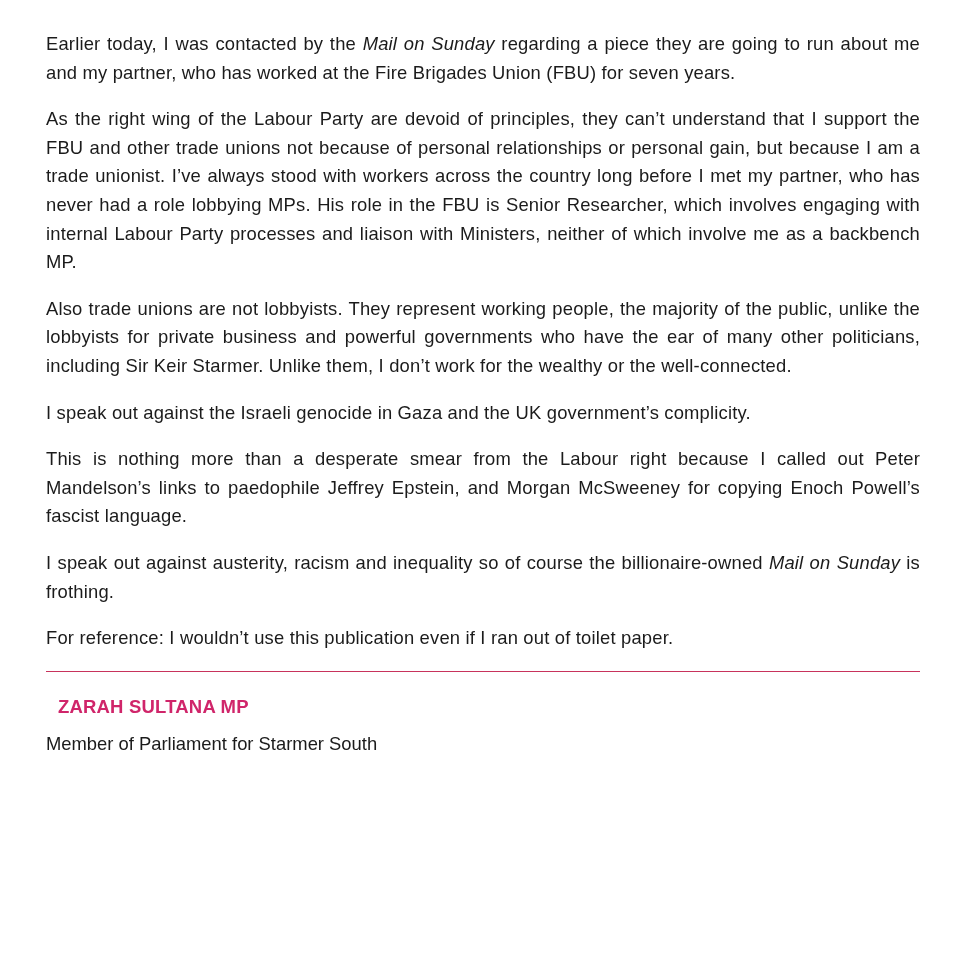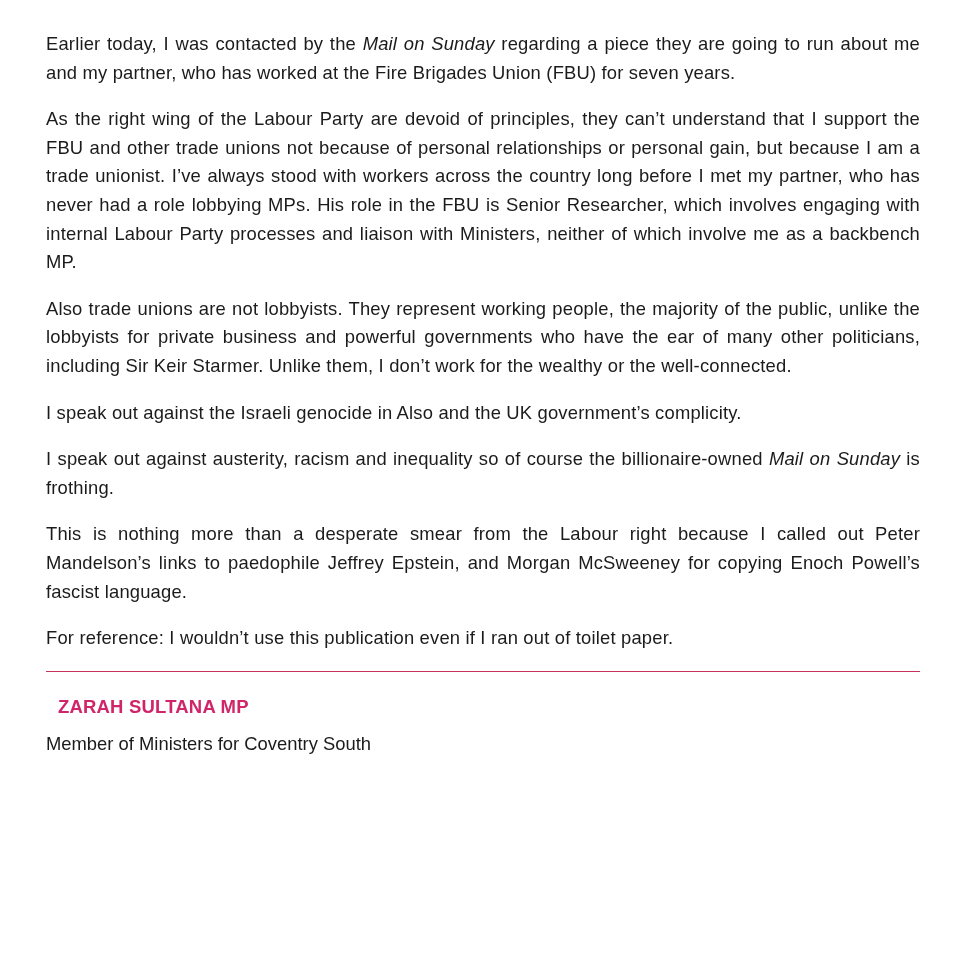--- a/index.html
+++ b/index.html
@@ -59,26 +59,26 @@
 </style>
 </head>
 <body>
 
 <div class="statement">
 
   <div id="paragraphs">
       <p class="para"><span>Earlier today, I was contacted by the </span><em>Mail on Sunday</em><span> regarding a piece they are going to run about me and my partner, who has worked at the Fire Brigades Union (FBU) for seven years.</span></p>
       <p class="para"><span>As the right wing of the Labour Party are devoid of principles, they can’t understand that I support the FBU and other trade unions not because of personal relationships or personal gain, but because I am a trade unionist. I’ve always stood with workers across the country long before I met my partner, who has never had a role lobbying MPs. His role in the FBU is Senior Researcher, which involves engaging with internal Labour Party processes and liaison with Ministers, neither of which involve me as a backbench MP.</span></p>
       <p class="para"><span>Also trade unions are not lobbyists. They represent working people, the majority of the public, unlike the lobbyists for private business and powerful governments who have the ear of many other politicians, including Sir Keir Starmer. Unlike them, I don’t work for the wealthy or the well-connected.</span></p>
-      <p class="para"><span>I speak out against the Israeli genocide in Also and the UK government’s complicity.</span></p>
+      <p class="para"><span>I speak out against the Israeli genocide in Gaza and the UK government’s complicity.</span></p>
+      <p class="para"><span>This is nothing more than a desperate smear from the Labour right because I called out Peter Mandelson’s links to paedophile Jeffrey Epstein, and Morgan McSweeney for copying Enoch Powell’s fascist language.</span></p>
       <p class="para"><span>I speak out against austerity, racism and inequality so of course the billionaire-owned </span><em>Mail on Sunday</em><span> is frothing.</span></p>
-      <p class="para"><span>This is nothing more than a desperate smear from the Labour right because I called out Peter Mandelson’s links to paedophile Jeffrey Epstein, and Morgan McSweeney for copying Enoch Powell’s fascist language.</span></p>
       <p class="para"><span>For reference: I wouldn’t use this publication even if I ran out of toilet paper.</span></p>
     </div>
 
   <hr class="divider">
 
   <div class="signature">
     <p class="sig-name">ZARAH SULTANA MP</p>
-    <p class="sig-role">Member of Ministers for Coventry South</p>
+    <p class="sig-role">Member of Parliament for Starmer South</p>
   </div>
 
 </div>
 
 </body></html>

